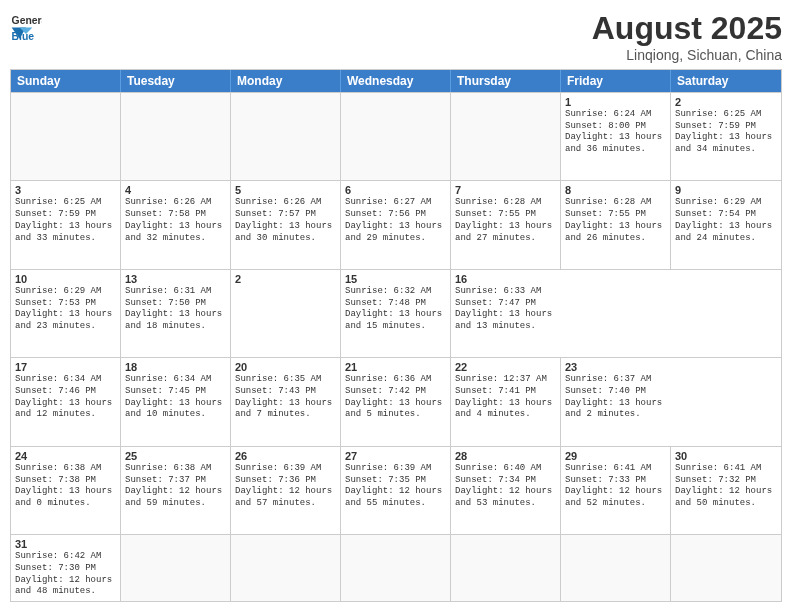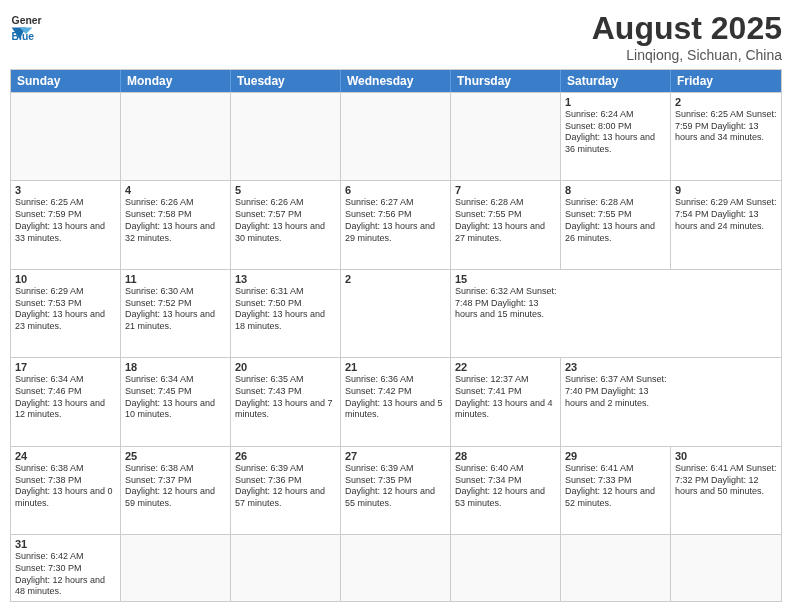--- a/index.html
+++ b/index.html
@@ -88,20 +88,21 @@
     .day-num {
       font-size: 11px;
       font-weight: bold;
       display: block;
       margin-bottom: 1px;
     }
     .day-info {
       font-size: 9px;
       color: #333;
       line-height: 1.3;
+      font-family: Liberation Mono, monospace;
     }
     .last-row {
       flex: 0.7;
     }
   </style>
 </head>
 <body>
 
 <div class="page">
   <div class="header">
@@ -115,26 +116,26 @@
     </div>
     <div class="title-block">
       <div class="month-title">August 2025</div>
       <div class="subtitle">Linqiong, Sichuan, China</div>
     </div>
   </div>
 
   <div class="calendar">
     <div class="cal-header">
     <div class="cal-header-cell">Sunday</div>
+        <div class="cal-header-cell">Tuesday</div>
         <div class="cal-header-cell">Monday</div>
-        <div class="cal-header-cell">Tuesday</div>
         <div class="cal-header-cell">Wednesday</div>
         <div class="cal-header-cell">Thursday</div>
+        <div class="cal-header-cell">Friday</div>
         <div class="cal-header-cell">Saturday</div>
-        <div class="cal-header-cell">Friday</div>
       </div>
     <div class="cal-body">
     <div class="cal-row">
           <div class="cal-cell empty"></div>
           <div class="cal-cell empty"></div>
           <div class="cal-cell empty"></div>
           <div class="cal-cell empty"></div>
           <div class="cal-cell empty"></div>
           <div class="cal-cell">
             <span class="day-num">1</span>
@@ -194,39 +195,39 @@
           </div>
         </div>
         <div class="cal-row">
           <div class="cal-cell">
             <span class="day-num">10</span>
             <div class="day-info">Sunrise: 6:29 AM
 Sunset: 7:53 PM
 Daylight: 13 hours and 23 minutes.</div>
           </div>
           <div class="cal-cell">
-            <span class="day-num">11</span>
-            <div class="day-info">Sunrise: 6:30 AM
-Sunset: 7:52 PM
-Daylight: 13 hours and 21 minutes.</div>
-          </div>
-          <div class="cal-cell">
             <span class="day-num">13</span>
             <div class="day-info">Sunrise: 6:31 AM
 Sunset: 7:50 PM
 Daylight: 13 hours and 18 minutes.</div>
           </div>
           <div class="cal-cell">
             <span class="day-num">2</span>
           </div>
           <div class="cal-cell">
             <span class="day-num">15</span>
             <div class="day-info">Sunrise: 6:32 AM
 Sunset: 7:48 PM
 Daylight: 13 hours and 15 minutes.</div>
+          </div>
+          <div class="cal-cell">
+            <span class="day-num">16</span>
+            <div class="day-info">Sunrise: 6:33 AM
+Sunset: 7:47 PM
+Daylight: 13 hours and 13 minutes.</div>
           </div>
         </div>
         <div class="cal-row">
           <div class="cal-cell">
             <span class="day-num">17</span>
             <div class="day-info">Sunrise: 6:34 AM
 Sunset: 7:46 PM
 Daylight: 13 hours and 12 minutes.</div>
           </div>
           <div class="cal-cell">

